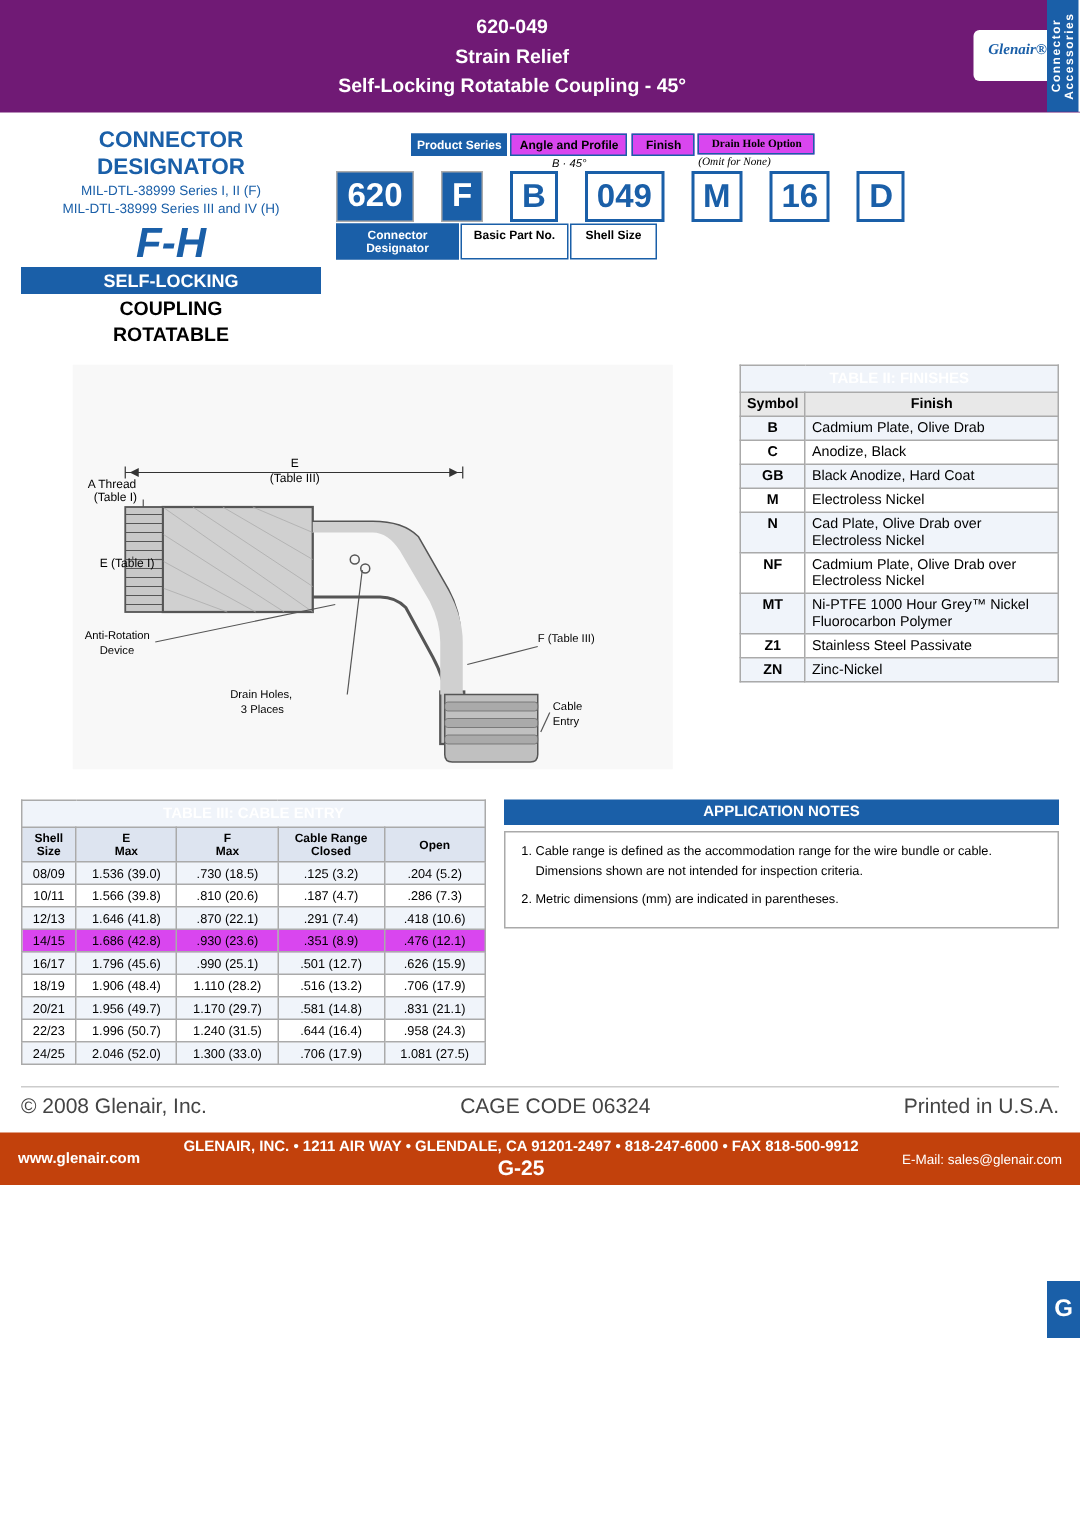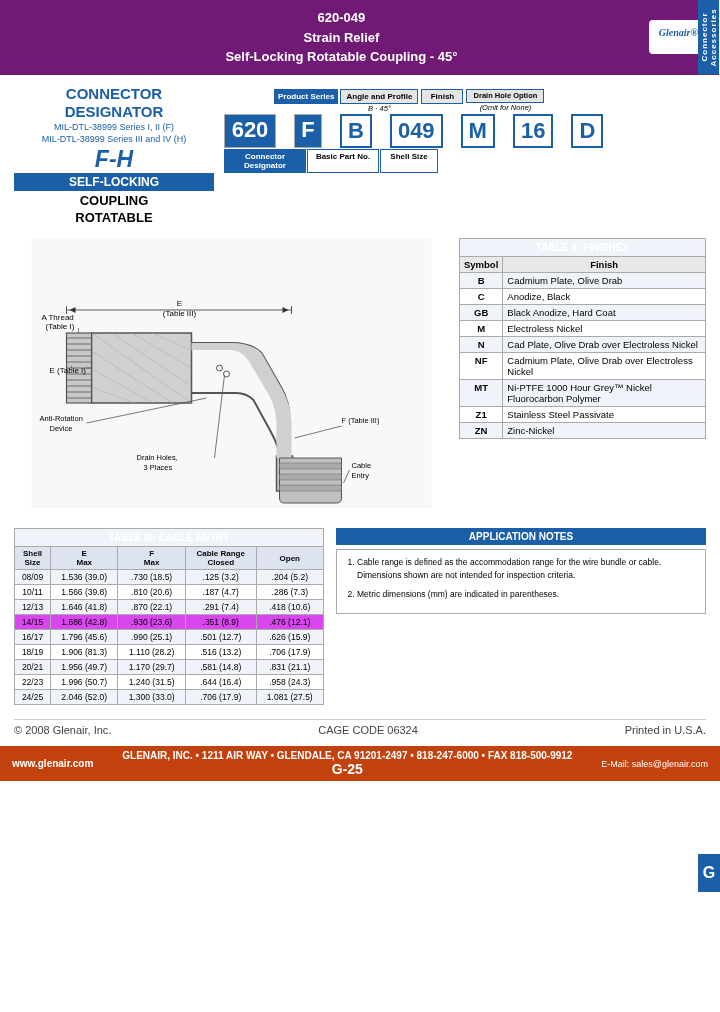--- a/index.html
+++ b/index.html
@@ -89,21 +89,21 @@
       text-align: center;
       line-height: 1.2;
     }
     .connector-designator .mil-text {
       font-size: 9px;
       color: #1a5fa8;
       text-align: center;
       line-height: 1.4;
     }
     .connector-designator .fh {
-      font-size: 23px;
+      font-size: 28px;
       font-weight: bold;
       color: #1a5fa8;
       text-align: center;
       font-style: italic;
       line-height: 1;
       margin-top: 2px;
     }
     .self-locking-badge {
       background: #1a5fa8;
       color: #fff;
@@ -134,21 +134,21 @@
       margin-top: 12px;
     }
     .diagram-left {
       flex: 1;
       position: relative;
       min-height: 280px;
     }
 
     
     .finishes-table {
-      width: 247px;
+      width: 213px;
       flex-shrink: 0;
     }
     .finishes-table table {
       width: 100%;
       border-collapse: collapse;
       font-size: 9.5px;
     }
     .finishes-table .table-header {
       background: #1a5fa8;
       color: #fff;
@@ -250,21 +250,21 @@
       margin-bottom: 6px;
     }
 
     
     .footer-top {
       margin-top: 14px;
       border-top: 1px solid #ccc;
       padding-top: 4px;
       display: flex;
       justify-content: space-between;
-      font-size: 11px;
+      font-size: 14px;
       color: #444;
     }
     .footer-bottom {
       background: #c2410c;
       color: #fff;
       padding: 4px 12px;
       display: flex;
       justify-content: space-between;
       align-items: center;
       font-size: 10px;
@@ -316,21 +316,21 @@
       font-size: 8px;
       font-weight: bold;
       color: #fff;
       background: #1a5fa8;
       border: 1px solid #1a5fa8;
       text-align: center;
       padding: 2px 3px;
       line-height: 1.15;
     }
     .pn-label.outline {
-      background: #e5e5e5;
+      background: #d946ef;
       color: #000;
       border: 1px solid #1a5fa8;
     }
     .pn-label-sub {
       font-size: 7.5px;
       font-style: italic;
       color: #000;
       font-weight: normal;
     }
     .pn-numbers {
@@ -421,21 +421,21 @@
 
           <div style="display:flex;flex-direction:column;align-items:center;min-width:80px;">
             <div class="pn-label outline" style="min-width:78px;">Angle and Profile</div>
             <div class="pn-label-sub">B · 45°</div>
           </div>
 
           <div style="display:flex;flex-direction:column;align-items:center;min-width:44px;">
             <div class="pn-label outline" style="min-width:42px;">Finish</div>
           </div>
 
-          <div style="display:flex;flex-direction:column;align-items:center;min-width:80px;">
+          <div style="display:flex;flex-direction:column;align-items:flex-start;min-width:80px;font-family:Liberation Serif, serif;">
             <div class="pn-label outline" style="min-width:78px;font-size:7.5px;">Drain Hole Option</div>
             <div class="pn-label-sub">(Omit for None)</div>
           </div>
         </div>
 
         <div class="pn-numbers">
           <div class="pn-num" style="min-width:52px;">620</div>
           <div class="pn-num" style="min-width:28px;">F</div>
           <div class="pn-num outline" style="min-width:28px;">B</div>
           <div class="pn-num outline" style="min-width:44px;">049</div>
@@ -636,21 +636,21 @@
   </tr>
             <tr>
     <td>16/17</td>
     <td>1.796 (45.6)</td>
     <td>.990 (25.1)</td>
     <td>.501 (12.7)</td>
     <td>.626 (15.9)</td>
   </tr>
             <tr>
     <td>18/19</td>
-    <td>1.906 (81.3)</td>
+    <td>1.906 (48.4)</td>
     <td>1.110 (28.2)</td>
     <td>.516 (13.2)</td>
     <td>.706 (17.9)</td>
   </tr>
             <tr>
     <td>20/21</td>
     <td>1.956 (49.7)</td>
     <td>1.170 (29.7)</td>
     <td>.581 (14.8)</td>
     <td>.831 (21.1)</td>

